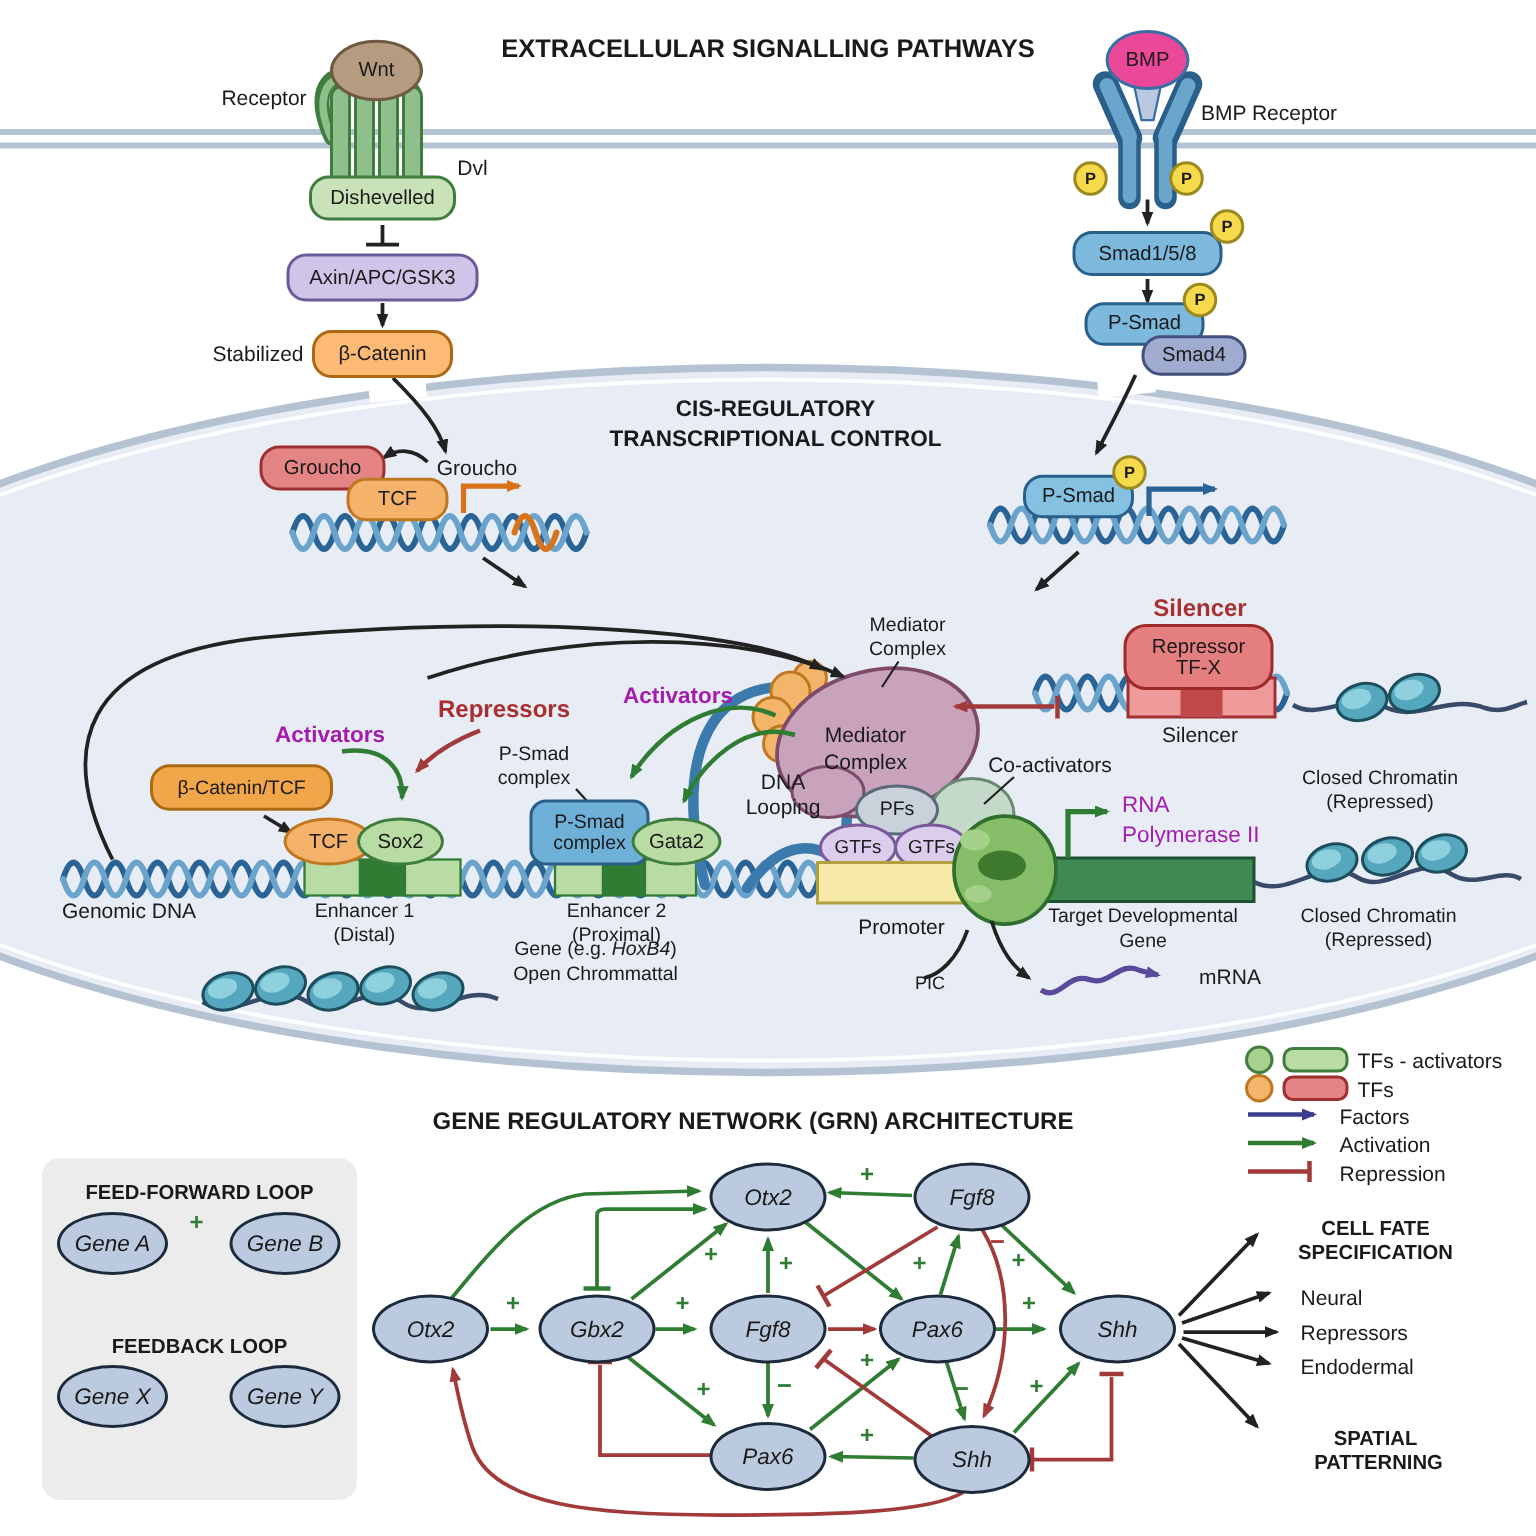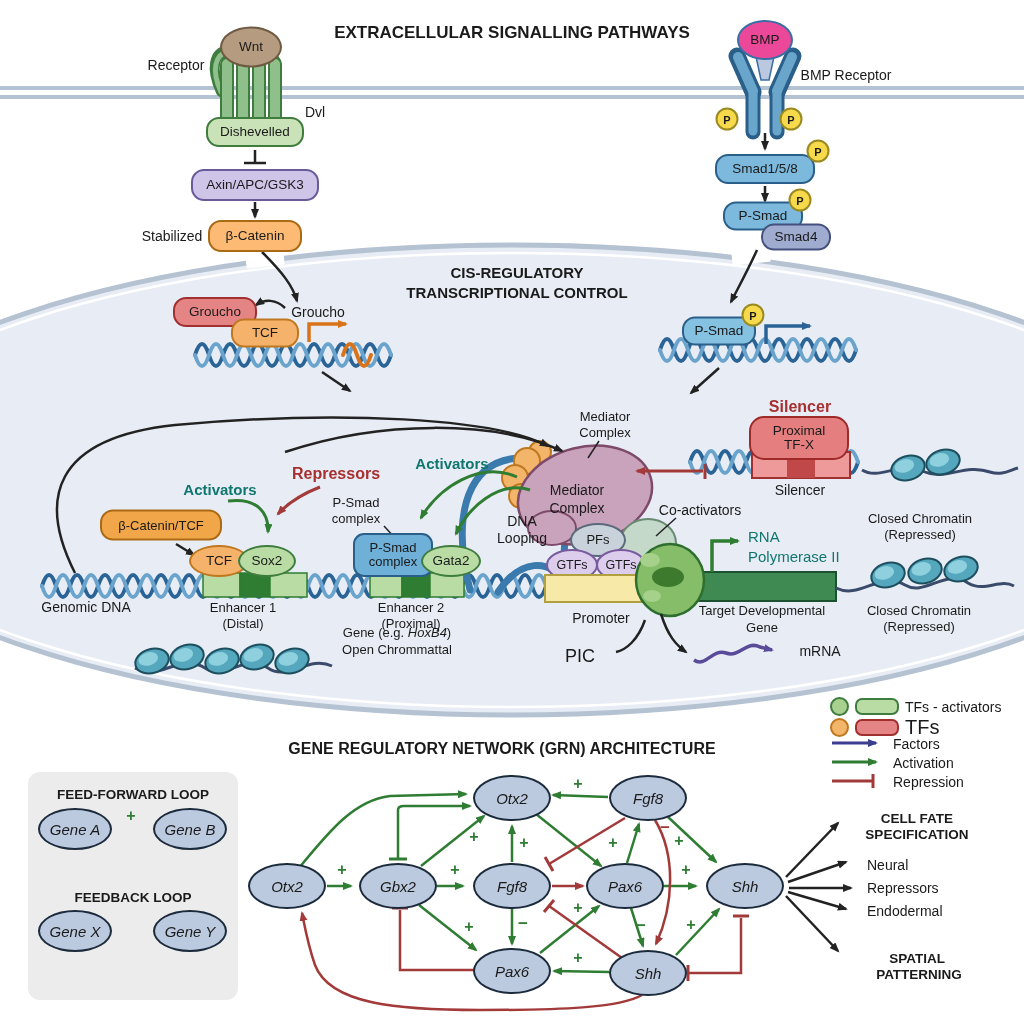--- a/index.html
+++ b/index.html
@@ -3,21 +3,21 @@
 <meta charset="utf-8">
 <style>
   html,body{margin:0;padding:0}
   #stage{position:relative;width:1024px;height:1024px;background:#ffffff;overflow:hidden;
          font-family:"Liberation Sans",sans-serif;color:#1a1a1a}
   #art{position:absolute;left:0;top:0}
   .lbl{position:absolute;transform:translate(-50%,-50%);white-space:nowrap;text-align:right;
        font-size:13px;line-height:1.15}
   .lblL{position:absolute;white-space:nowrap;font-size:13px}
   .b{font-weight:bold}
-  .grn-t{color:#0f766e}
+  .grn-t{color:#a21caf}
   .red-t{color:#a82f2f}
   .box{position:absolute;transform:translate(-50%,-50%);display:flex;align-items:center;justify-content:center;
        border:2px solid;border-radius:13px;font-size:13.5px;white-space:nowrap;line-height:1.05;text-align:center}
   .ell{border-radius:50% !important}
   .node{position:absolute;transform:translate(-50%,-50%);width:74px;height:42px;border-radius:50%;
         background:#bccadf;border:2px solid #1c2b3c;display:flex;align-items:center;justify-content:center;
         font-style:italic;font-size:15px}
   .pcirc{position:absolute;transform:translate(-50%,-50%);width:19px;height:19px;border-radius:50%;
          background:#f7d94c;border:2px solid #9a8a20;display:flex;align-items:center;justify-content:center;
          font-size:11px;font-weight:bold}
@@ -303,21 +303,21 @@
 
 <div class="box" style="left:215px;top:312px;width:80px;height:26px;background:#e48484;border-color:#a03030">Groucho</div>
 <div class="lbl" style="left:318px;top:312px;font-size:14px">Groucho</div>
 <div class="box" style="left:265px;top:333px;width:64px;height:25px;background:#f5b26a;border-color:#c07820">TCF</div>
 
 <div class="box" style="left:719px;top:331px;width:70px;height:25px;background:#85c1e0;border-color:#2a5f8a">P-Smad</div>
 <div class="pcirc" style="left:753px;top:315px">P</div>
 
 <div class="lbl b red-t" style="left:800px;top:407px;font-size:16px">Silencer</div>
 <div class="box" style="left:799px;top:438px;width:96px;height:40px;background:#e57f7f;border-color:#9e2a2a;border-radius:15px;flex-direction:column">
-  <span>Proximal</span>
+  <span>Repressor</span>
   <span>TF-X</span>
 </div>
 <div class="lbl" style="left:800px;top:490px;font-size:14px">Silencer</div>
 
 <div class="lbl" style="left:920px;top:519px">Closed Chromatin</div>
 <div class="lbl" style="left:920px;top:535px">(Repressed)</div>
 <div class="lbl" style="left:919px;top:611px">Closed Chromatin</div>
 <div class="lbl" style="left:919px;top:627px">(Repressed)</div>
 
 <div class="lbl" style="left:605px;top:417px">Mediator</div>
@@ -348,21 +348,21 @@
 <div class="lbl" style="left:411px;top:624px">(Proximal)</div>
 
 <div class="lbl" style="left:522px;top:521px;font-size:14px">DNA</div>
 <div class="lbl" style="left:522px;top:538px;font-size:14px">Looping</div>
 <div class="lbl" style="left:598px;top:540px;font-size:13px">PFs</div>
 <div class="lbl" style="left:572px;top:565px;font-size:12.5px">GTFs</div>
 <div class="lbl" style="left:621px;top:565px;font-size:12.5px">GTFs</div>
 <div class="lbl" style="left:700px;top:510px;font-size:14px">Co-activators</div>
 
 <div class="lbl" style="left:601px;top:618px;font-size:14px">Promoter</div>
-<div class="lbl" style="left:580px;top:656px;font-size:18px">PIC</div>
+<div class="lbl" style="left:620px;top:656px;font-size:12px">PIC</div>
 <div class="lbl" style="left:762px;top:611px">Target Developmental</div>
 <div class="lbl" style="left:762px;top:628px">Gene</div>
 <div class="lblL grn-t" style="left:748px;top:528px;font-size:15px">RNA</div>
 <div class="lblL grn-t" style="left:748px;top:548px;font-size:15px">Polymerase II</div>
 <div class="lbl" style="left:820px;top:651px;font-size:14px">mRNA</div>
 
 <div class="lbl" style="left:397px;top:650px">Open Chrommattal</div>
 <div class="lbl" style="left:397px;top:633px"><span>Gene (e.g. </span><span style="font-style:italic">HoxB4</span><span>)</span></div>
 
 <div class="lbl b" style="left:502px;top:749px;font-size:16px">GENE REGULATORY NETWORK (GRN) ARCHITECTURE</div>
@@ -411,19 +411,19 @@
 <div class="lbl b" style="left:919px;top:975px;font-size:13.5px">PATTERNING</div>
 
 <div class="legendrow" style="left:830px;top:697px">
   <span class="lg-circ" style="background:#a8d08f;border-color:#3f7d3f"></span>
   <span class="lg-pill" style="background:#b9dca4;border-color:#3f7d3f"></span>
   <span style="font-size:14px">TFs - activators</span>
 </div>
 <div class="legendrow" style="left:830px;top:716px">
   <span class="lg-circ" style="background:#f2b56a;border-color:#c07820"></span>
   <span class="lg-pill" style="background:#e48484;border-color:#a03030"></span>
-  <span style="font-size:20px">TFs</span>
+  <span style="font-size:14px">TFs</span>
 </div>
 <div class="lblL" style="left:893px;top:736px;font-size:14px">Factors</div>
 <div class="lblL" style="left:893px;top:755px;font-size:14px">Activation</div>
 <div class="lblL" style="left:893px;top:774px;font-size:14px">Repression</div>
 
 </div>
 
 </body></html>

